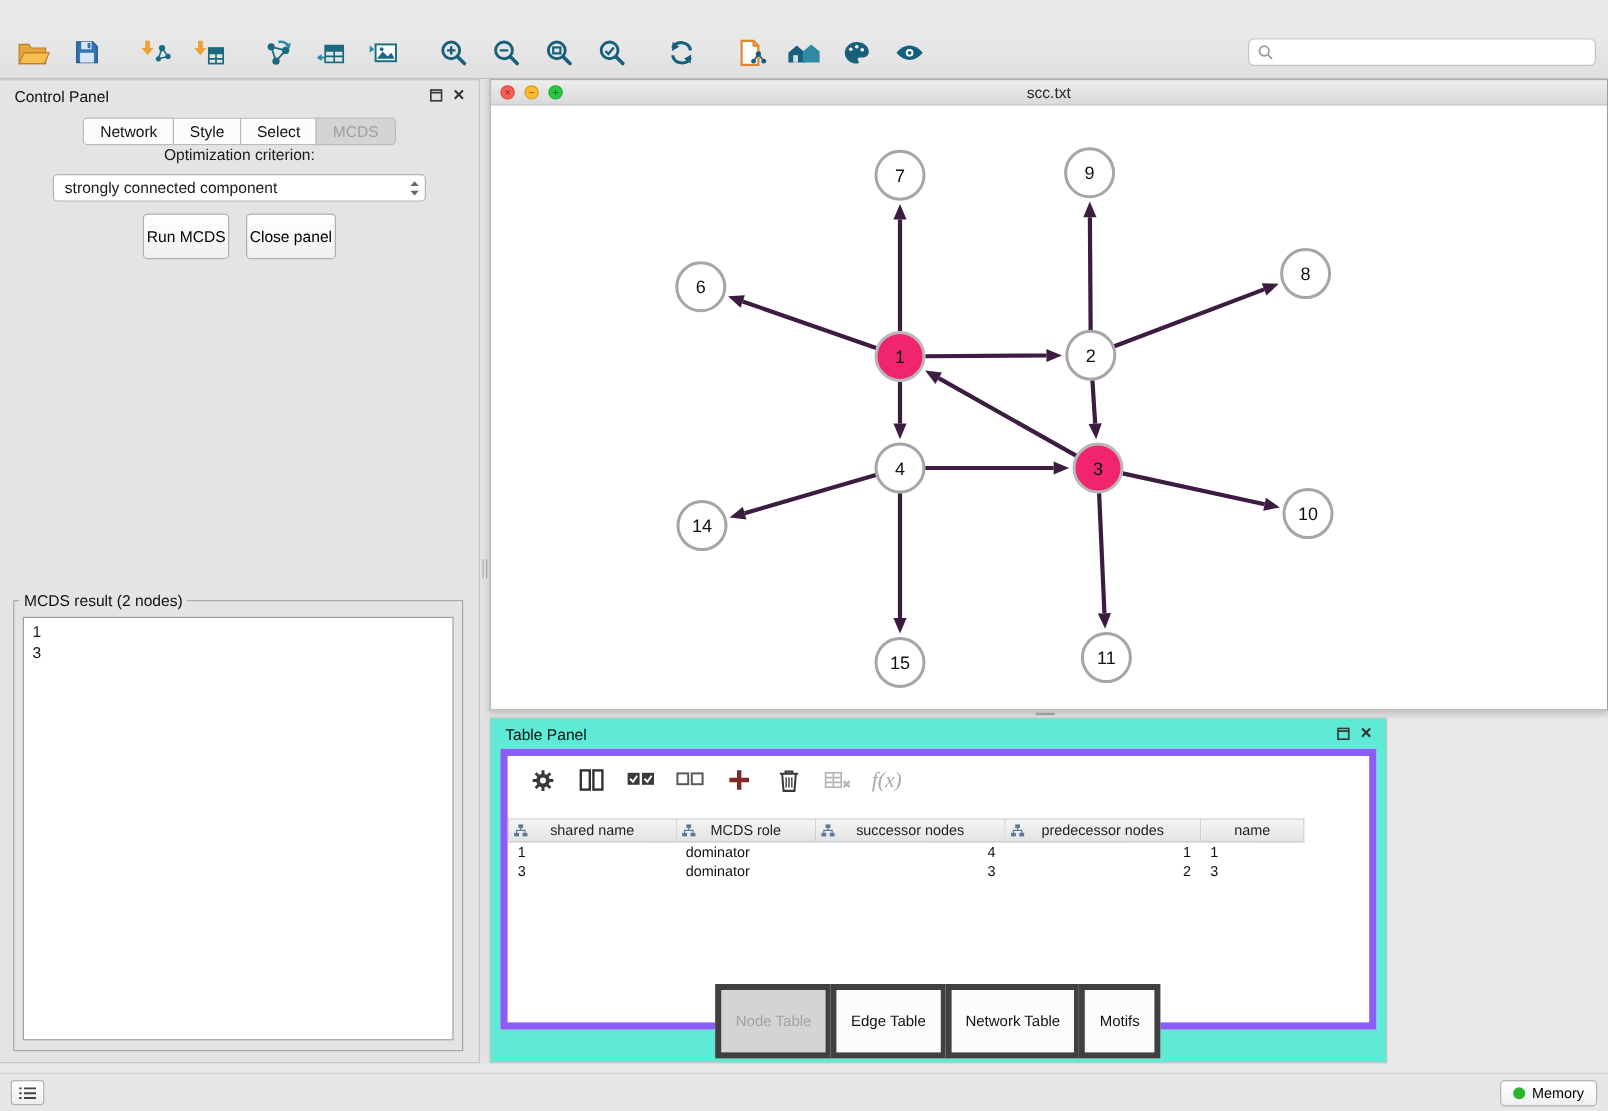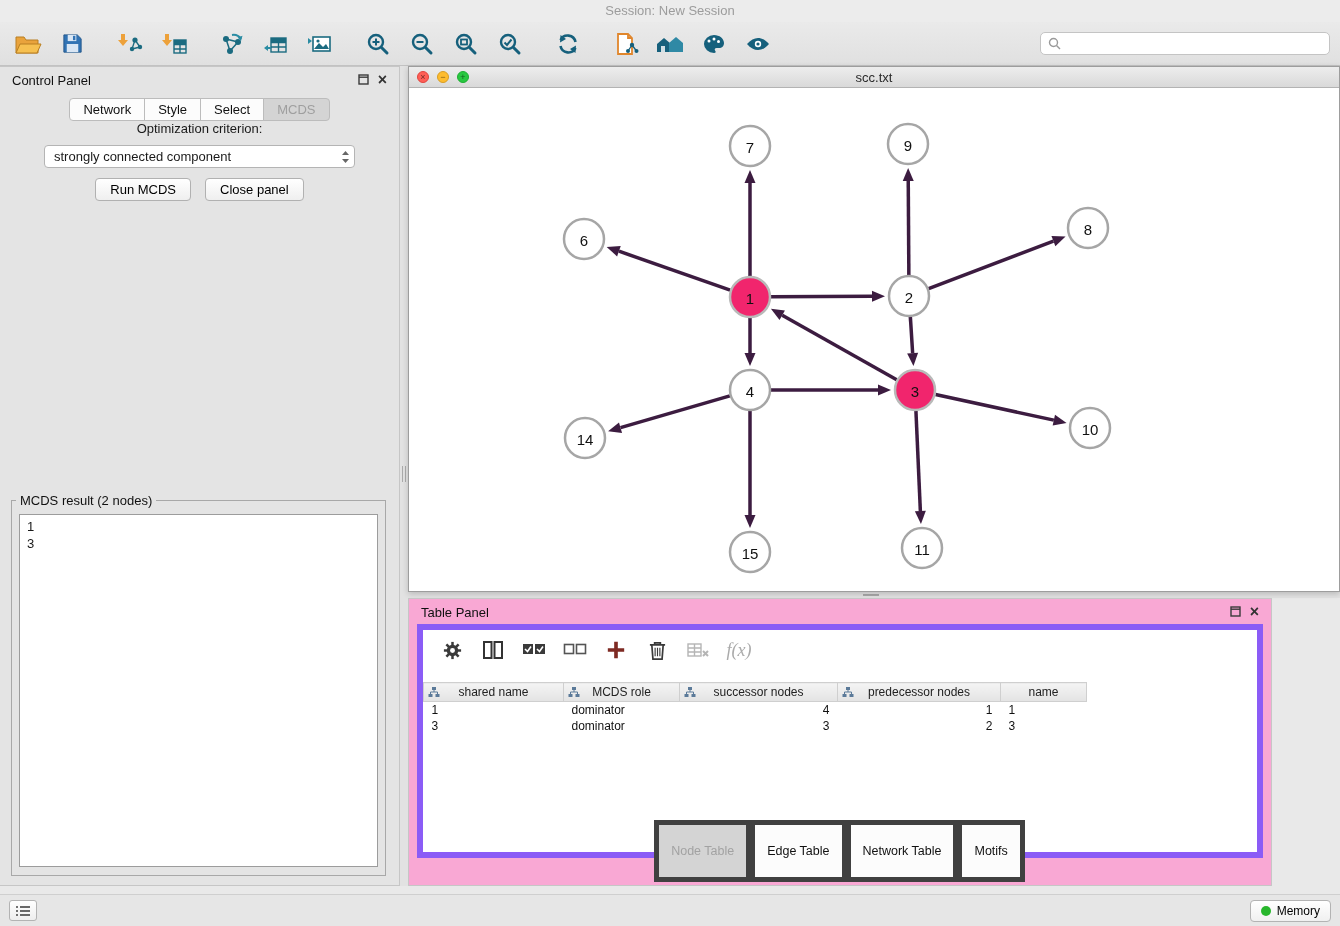--- a/index.html
+++ b/index.html
@@ -39,21 +39,21 @@
   .seg-tab { padding:3px 13px; background:#fcfcfc; border:1px solid #bcbcbc; margin-left:-1px;
              font-size:13px; color:#111; cursor:default; }
   .seg-tab:first-child { border-radius:4px 0 0 4px; margin-left:0; }
   .seg-tab:last-child { border-radius:0 4px 4px 0; }
   .seg-tab.selected { background:#d4d4d4; color:#9f9f9f; }
   .opt-label { margin-top:0; height:16px; text-align:center; font-size:13px; }
   .cp-select { margin:8px 44px 0 44px; height:23px; background:#fff; border:1px solid #b4b4b4;
                border-radius:4px; display:flex; align-items:center; padding:0 4px 0 9px; font-size:13px; }
   .cp-select .sel-value { flex:1; }
   .cp-buttons { display:flex; justify-content:center; gap:14px; margin-top:10px; }
-  .mac-btn { height:23px; padding:0 14px; background:linear-gradient(#ffffff,#efefef);
+  .mac-btn { height:38px; padding:0 2px; background:linear-gradient(#ffffff,#efefef);
              border:1px solid #b1b1b1; border-radius:4px; font-size:13px;
              font-family:"Liberation Sans", sans-serif; cursor:default; }
   .result-group { position:absolute; left:11px; right:13px; top:426px; bottom:9px;
                   border:1px solid #a8a8a8; }
   .result-group legend { font-size:13px; padding:0 4px; margin-left:4px; color:#111; }
   .result-list { position:absolute; left:7px; right:7px; top:6px; bottom:8px; background:#fff;
                  border:1px solid #9c9c9c; padding:3px 7px; font-size:13px; overflow:auto; }
   .result-item { line-height:17px; }
 
   
@@ -72,22 +72,22 @@
   .traffic { display:flex; gap:8px; z-index:2; }
   .light { width:12px; height:12px; border-radius:50%; font-size:9px; line-height:11px;
            text-align:center; color:rgba(0,0,0,0.55); cursor:default; }
   .light.red    { background:#ff5f57; border:1px solid #e0443e; }
   .light.yellow { background:#febc2e; border:1px solid #d89e24; }
   .light.green  { background:#28c840; border:1px solid #1eae32; }
   .nw-title { position:absolute; left:0; right:0; text-align:center; font-size:13px; color:#2a2a2a; }
   .nw-canvas { position:absolute; top:21px; left:0; right:0; bottom:0; overflow:hidden; background:#fff; }
 
   
-  .table-panel { position:absolute; top:598px; left:408px; width:864px; height:288px;
-                 background:#f9a8d4; border:1px solid #c6c6c6; }
+  .table-panel { position:absolute; top:598px; left:408px; width:748px; height:288px;
+                 background:#5eead4; border:1px solid #c6c6c6; }
   .tp-body { position:absolute; top:25px; left:8px; right:8px; bottom:27px;
              background:#fff; border:6px solid #8b5cf6; overflow:hidden; }
   .tp-toolbar { height:40px; display:flex; align-items:center; gap:15px; padding:0 16px; }
   .tp-tool { width:26px; height:26px; display:flex; align-items:center; justify-content:center;
              background:transparent; border:none; cursor:default; }
   .fx-label { font-family:"Liberation Serif", serif; font-style:italic; font-size:18px; color:#aaa; }
   .tp-table { border-collapse:collapse; margin-top:12px; font-size:12px; width:100%; table-layout:fixed; }
   .tp-table th { height:19px; background:linear-gradient(#f4f4f4,#e3e3e3); border:1px solid #cfcfcf;
                  font-weight:normal; text-align:center; position:relative; font-size:12px; color:#222; }
   .tp-table th .col-icon { position:absolute; left:4px; top:3px; }
@@ -107,23 +107,20 @@
   .memory-btn { margin-left:auto; height:22px; background:linear-gradient(#fff,#f0f0f0);
                 border:1px solid #b3b3b3; border-radius:4px; display:flex; align-items:center;
                 gap:6px; padding:0 10px; font-size:12px; font-family:"Liberation Sans", sans-serif; cursor:default; }
   .memory-dot { width:10px; height:10px; border-radius:50%; background:#28b62c; }
 </style>
 </head>
 <body>
 
 <div class="app">
 
-  <div class="titlebar">
-    <span>Session: New Session</span>
-  </div>
 
   <div class="toolbar">
     <div class="tb-group">
       <button class="tb-btn">
         <svg width="28" height="24" viewBox="0 0 28 24">
             <path d="M2 5h8l2 3h12v13H2z" fill="#e9a33c" stroke="#b97f22"></path>
             <path d="M2 21l4-9h21l-4 9z" fill="#f6c050" stroke="#b97f22"></path>
           </svg>
       </button>
       <button class="tb-btn">

